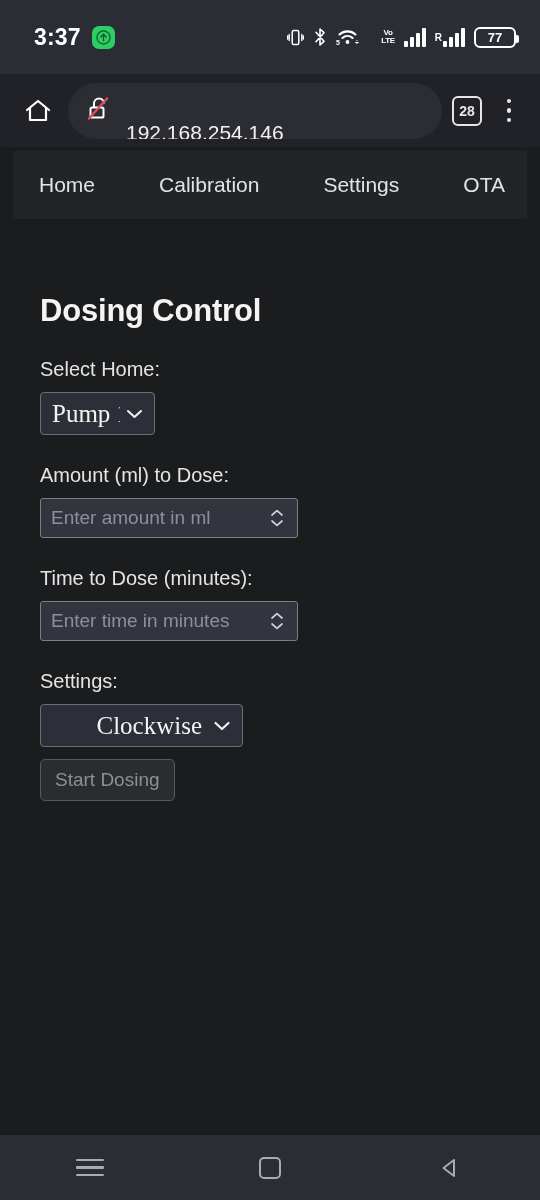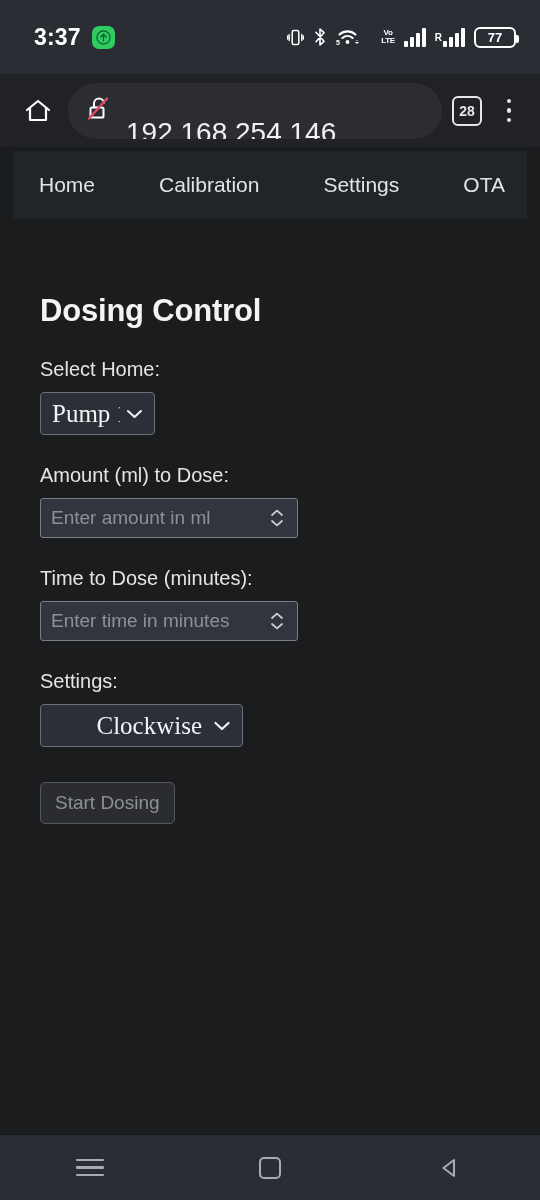--- a/index.html
+++ b/index.html
@@ -94,21 +94,21 @@
     background: #2b2d33;
     border-radius: 28px;
     display: flex;
     align-items: center;
     padding: 0 18px;
     gap: 14px;
     overflow: hidden;
   }
   .url-text {
     color: #f1f1f1;
-    font-size: 28px;
+    font-size: 21px;
     white-space: nowrap;
     overflow: hidden;
     text-overflow: ellipsis;
     margin-top: 44px;
   }
   .tab-count {
     width: 30px; height: 30px;
     border: 2.5px solid #e6e6e6;
     border-radius: 6px;
     display: flex; align-items: center; justify-content: center;
@@ -202,21 +202,21 @@
   .num-input::placeholder { color: #8f9097; }
   .num-wrap { position: relative; display: inline-block; }
   .spinner {
     position: absolute; right: 14px; top: 50%;
     transform: translateY(-50%);
     display: flex; flex-direction: column;
     gap: 2px; pointer-events: none;
   }
 
   .start-btn {
-    margin-top: 35px;
+    margin-top: 12px;
     background: #2a2c30;
     border: 1px solid #565860;
     border-radius: 5px;
     color: #8d8f96;
     font-size: 19px;
     font-family: "Liberation Sans", sans-serif;
     padding: 9px 14px;
   }
 
   

